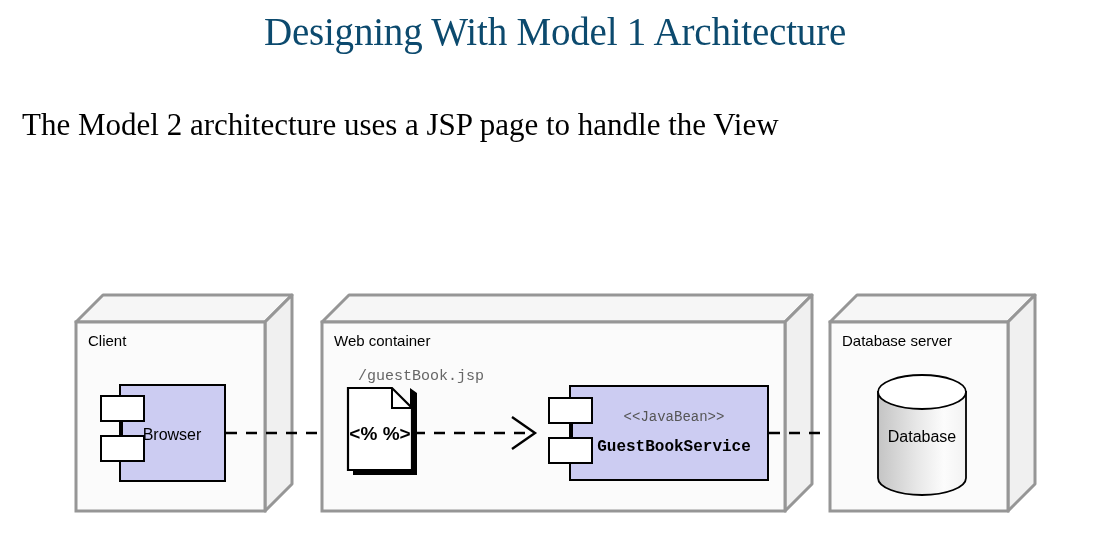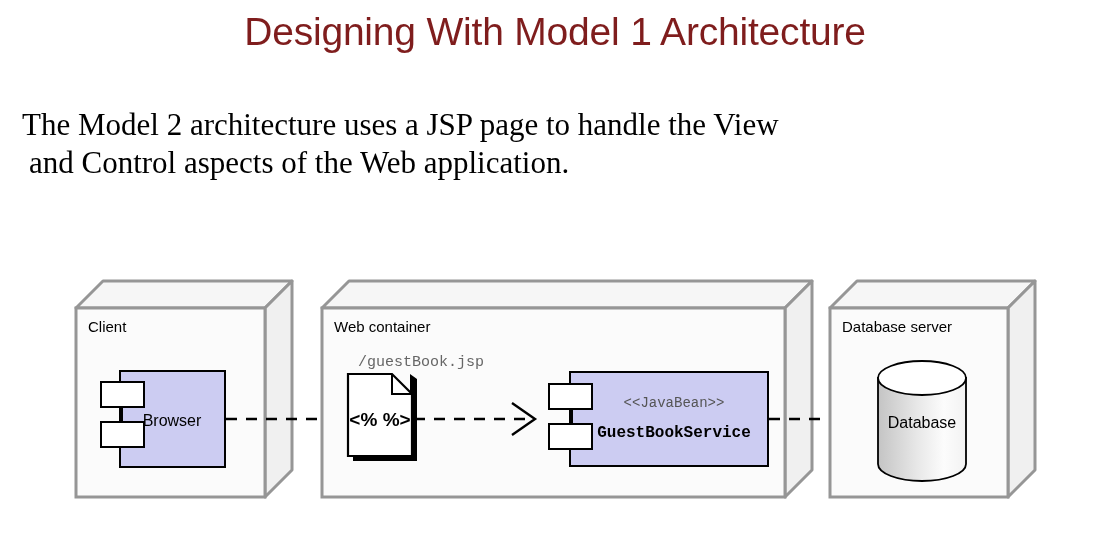--- a/index.html
+++ b/index.html
@@ -17,46 +17,46 @@
     color: #000000;
   }
 
   
   #slide-title {
     position: absolute;
     left: 0;
     top: 9px;
     width: 1110px;
     text-align: center;
-    font-family: Liberation Sans, sans-serif;
+    font-family: Liberation Serif, serif;
     font-size: 39px;
     font-weight: 400;
     line-height: 46px;
     letter-spacing: -0.2px;
     white-space: nowrap;
-    color: #7f1d1d;
+    color: #0c4a6e;
   }
   #slide-body {
     position: absolute;
     left: 22px;
     top: 106px;
     width: 1066px;
     font-family: "Liberation Serif", "DejaVu Serif", serif;
     font-size: 31px;
     font-weight: 400;
     line-height: 38px;
     color: #000000;
   }
   #slide-body .line-2 { padding-left: 7px; display: block; }
 
   
   #diagram {
     position: absolute;
     left: 0;
-    top: 256px;
+    top: 270px;
     width: 1096px;
     height: 272px;
   }
   #diagram svg { display: block; }
 
   .node-label {
     font-family: "Liberation Sans", sans-serif;
     font-size: 15px;
     fill: #000000;
   }
@@ -88,21 +88,20 @@
     fill: #000000;
   }
 </style>
 </head>
 <body>
 
 <div id="slide-title">Designing With Model 1 Architecture</div>
 
 <div id="slide-body">
   <span class="line-1">The Model 2 architecture uses a JSP page to handle the View</span>
-  <span class="line-2">and Control aspects of the Web application.</span>
 </div>
 
 <div id="diagram">
 <svg width="1110" height="272" viewBox="0 0 1110 272" xmlns="http://www.w3.org/2000/svg">
 
   <defs>
     <linearGradient id="cylGrad" x1="0" y1="0" x2="1" y2="0">
       <stop offset="0%" stop-color="#c4c4c4"></stop>
       <stop offset="45%" stop-color="#e8e8e8"></stop>
       <stop offset="75%" stop-color="#fcfcfc"></stop>

